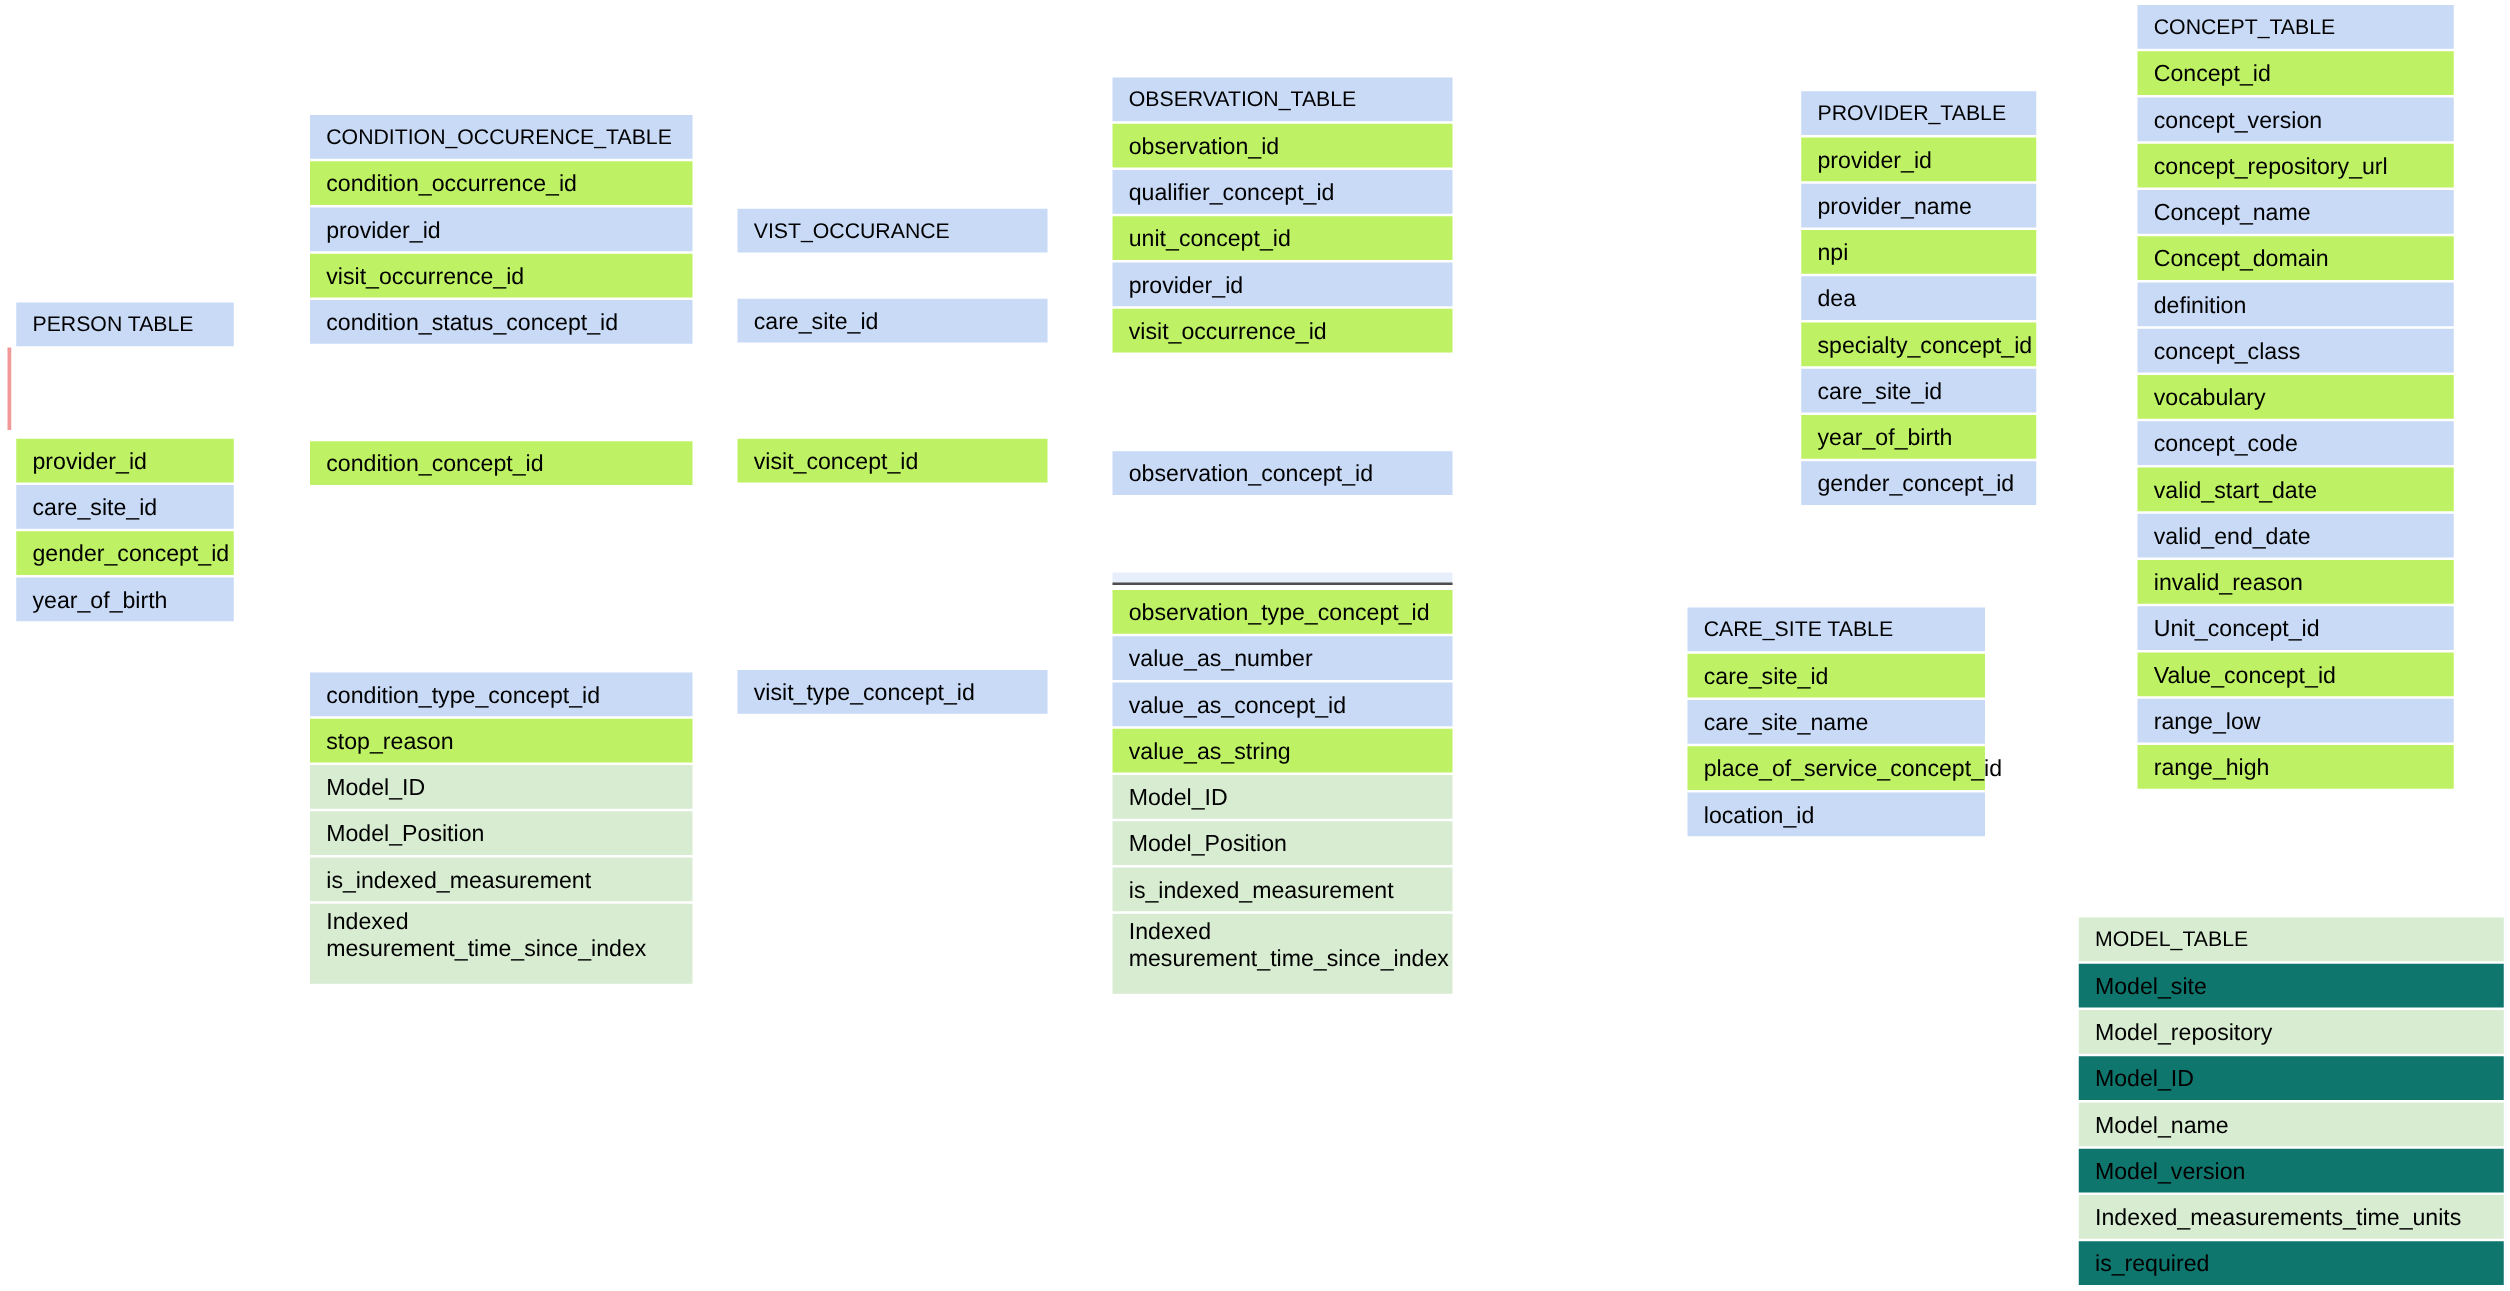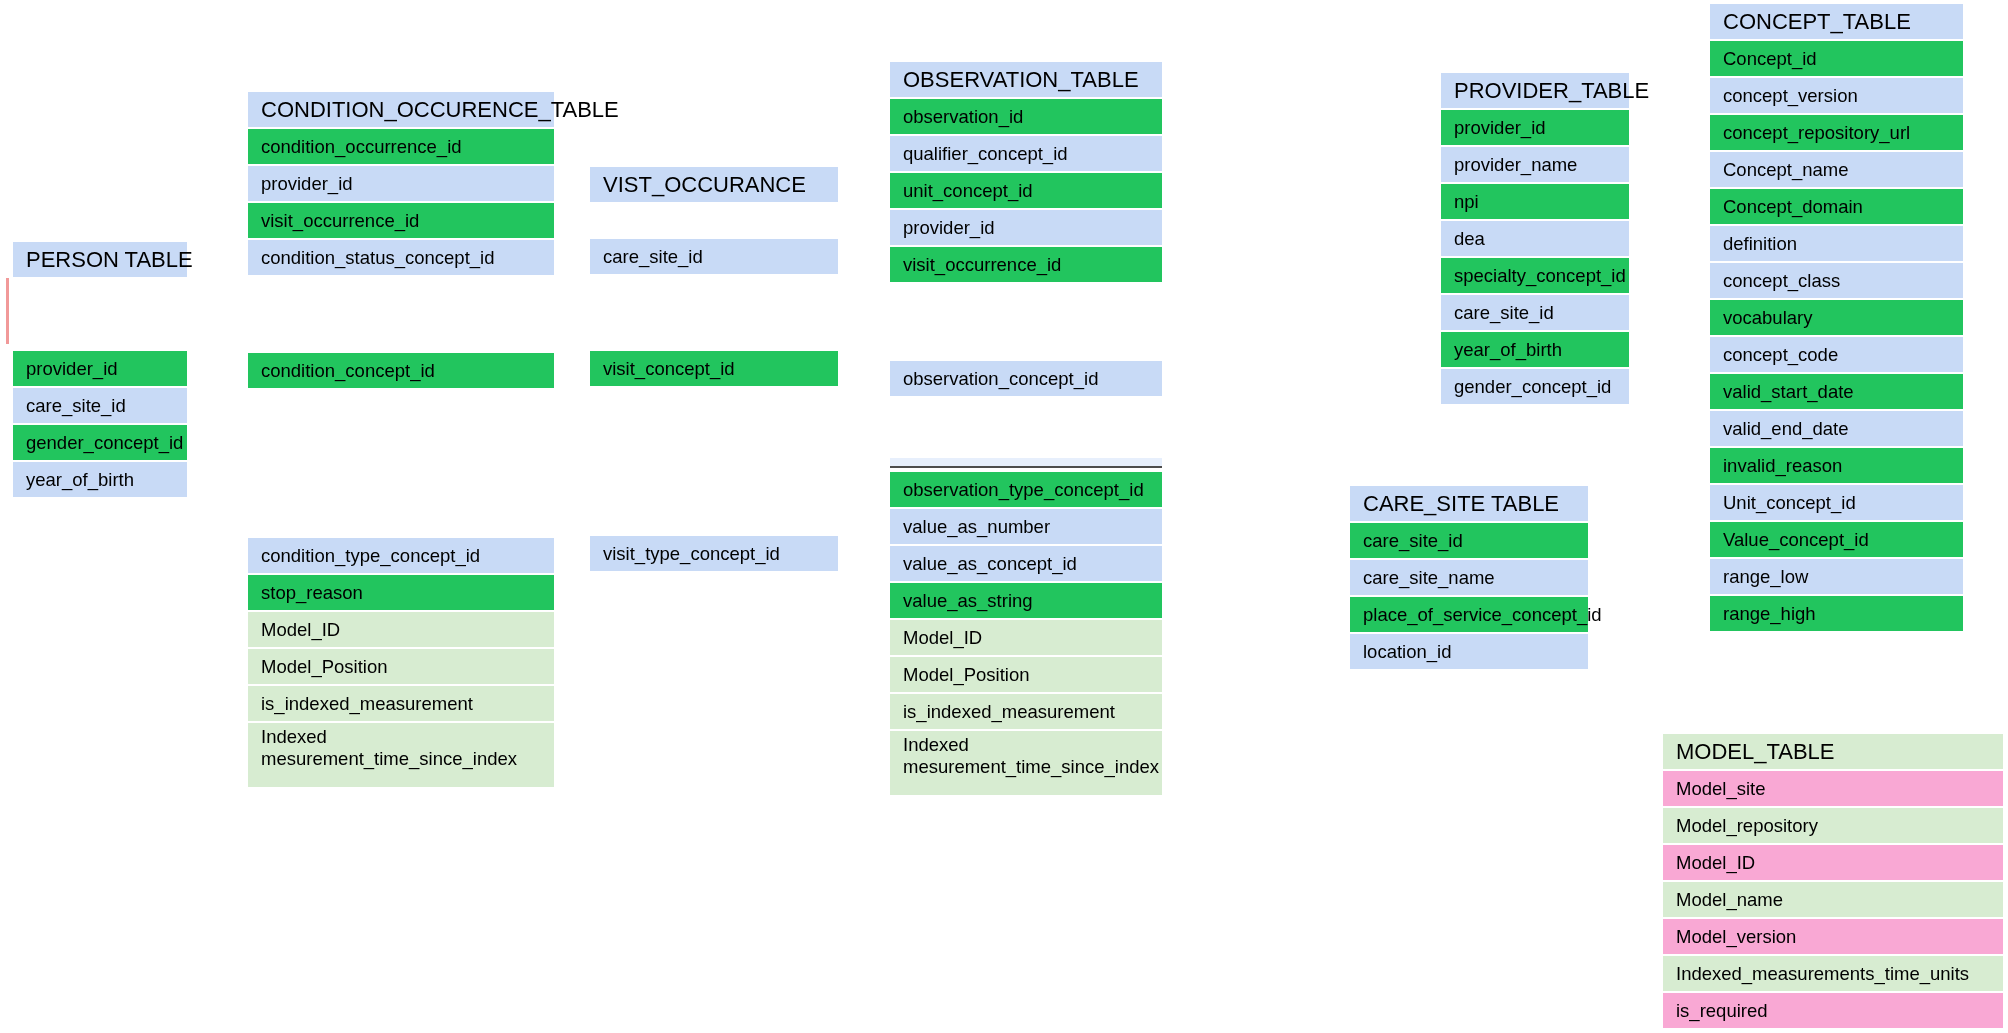--- a/index.html
+++ b/index.html
@@ -15,25 +15,25 @@
   .row, .hdr {
     height:35px;
     margin-bottom:2px;
     display:flex;
     align-items:center;
     padding-left:13px;
     box-sizing:border-box;
     font-size:18.5px;
     white-space:nowrap;
   }
-  .hdr { font-size:22px; }
+  .hdr { font-size:17px; }
   .bd { background:#c8daf6; }   
-  .bl { background:#22c55e; }   
+  .bl { background:#bef264; }   
   .gd { background:#d7ecd1; }   
-  .gl { background:#f9a8d4; }   
+  .gl { background:#0f766e; }   
   .tall {
     height:64px;
     align-items:flex-start;
     padding-top:3px;
     line-height:22px;
     white-space:pre-line;
   }
   .mt37  { margin-top:37px; }
   .mt62  { margin-top:62px; }
   .mt74  { margin-top:74px; }

